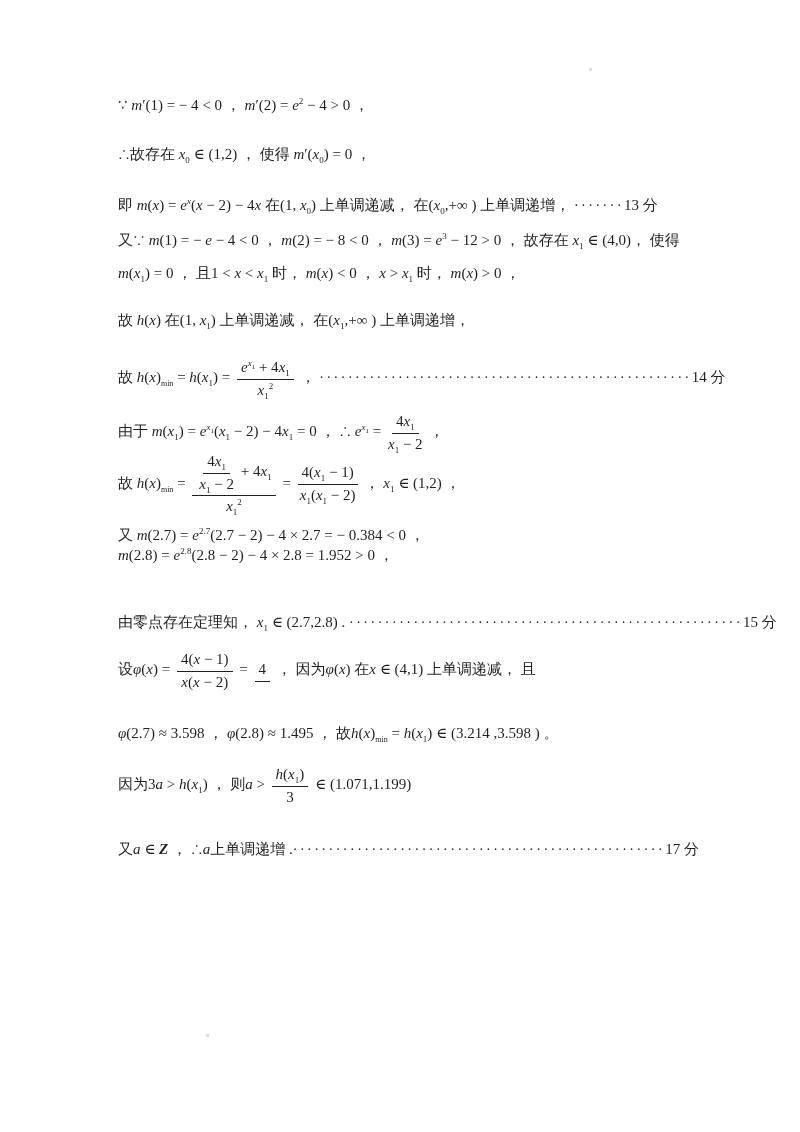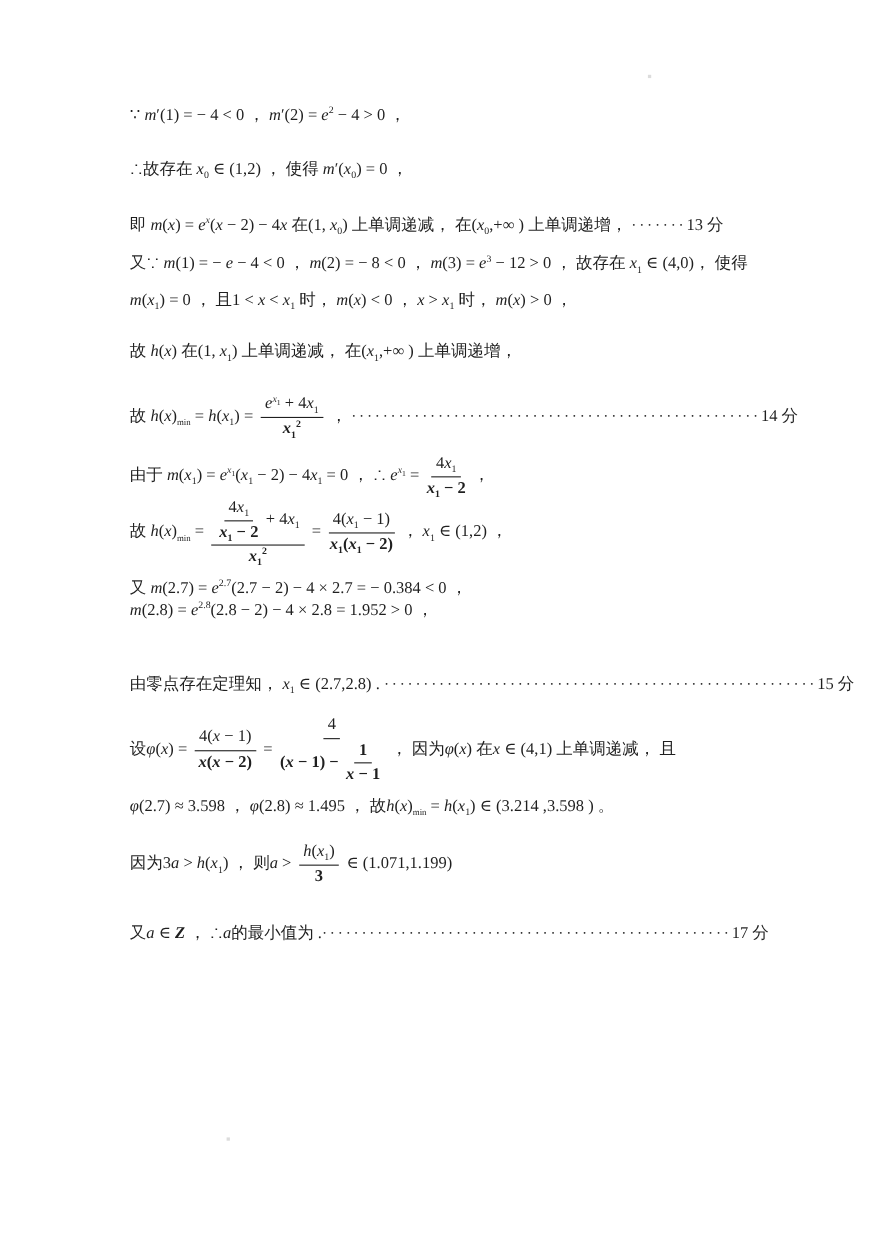--- a/index.html
+++ b/index.html
@@ -9,21 +9,21 @@
     color:#1f1f1f; overflow:hidden;
   }
   .line { position:absolute; left:118px; white-space:nowrap; font-size:15px; line-height:1.3; }
   .i { font-style:italic; }
   .bi { font-style:italic; font-weight:bold; }
   sub,sup { font-size:9px; line-height:0; }
   sub.min { font-size:8px; letter-spacing:0; }
   sup .ssb { font-size:7px; }
   .frac { display:inline-flex; flex-direction:column; align-items:center; vertical-align:middle; margin:0 3px; text-align:center; }
   .frac .num { display:block; border-bottom:1px solid #1f1f1f; padding:0 4px 1px 4px; }
-  .frac .den { display:block; padding-top:1px;font-weight:bold; }
+  .frac .den { display:block; padding-top:1px; }
   .dots { letter-spacing:2.5px; font-size:14px; }
   .stray { position:absolute; width:3px; height:3px; background:#dcdcdc; }
 </style>
 </head>
 <body>
 
 <div class="stray" style="left:589px;top:68px"></div>
 <div class="stray" style="left:206px;top:1034px"></div>
 
 <div class="line" style="top:96px"><span>∵ </span><span class="i">m</span><span>′(1) = − 4 &lt; 0 ，  </span><span class="i">m</span><span>′(2) = </span><span class="i">e</span><sup>2</sup><span> − 4 &gt; 0 ，</span></div>
@@ -63,26 +63,22 @@
 
 <div class="line" style="top:546px"><span class="i">m</span><span>(2.8) = </span><span class="i">e</span><sup>2.8</sup><span>(2.8 − 2) − 4 × 2.8 = 1.952  &gt; 0 ，</span></div>
 
 <div class="line" style="top:613px"><span>由零点存在定理知， </span><span class="i">x</span><sub>1</sub><span> ∈ (2.7,2.8) . </span><span class="dots">·······················································</span><span>15 分</span></div>
 
 <div class="line" style="top:650px"><span>设</span><span class="i">φ</span><span>(</span><span class="i">x</span><span>) = </span><span class="frac">
       <span class="num"><span>4(</span><span class="i">x</span><span> − 1)</span></span>
       <span class="den"><span class="i">x</span><span>(</span><span class="i">x</span><span> − 2)</span></span>
     </span><span> = </span><span class="frac">
       <span class="num"><span>4</span></span>
-      <span class="den"><span>(</span><span class="i">x</span><span> − 1) − </span><span class="frac">
-          <span class="num"><span>1</span></span>
-          <span class="den"><span class="i">x</span><span> − 1</span></span>
-        </span></span>
     </span><span> ， 因为</span><span class="i">φ</span><span>(</span><span class="i">x</span><span>) 在</span><span class="i">x</span><span> ∈ (4,1) 上单调递减， 且</span></div>
 
 <div class="line" style="top:724px"><span class="i">φ</span><span>(2.7) ≈ 3.598 ， </span><span class="i">φ</span><span>(2.8) ≈ 1.495 ，  故</span><span class="i">h</span><span>(</span><span class="i">x</span><span>)</span><sub class="min">min</sub><span> = </span><span class="i">h</span><span>(</span><span class="i">x</span><sub>1</sub><span>) ∈ (3.214 ,3.598 ) 。</span></div>
 
 <div class="line" style="top:765px"><span>因为3</span><span class="i">a</span><span> &gt; </span><span class="i">h</span><span>(</span><span class="i">x</span><sub>1</sub><span>) ， 则</span><span class="i">a</span><span> &gt; </span><span class="frac">
       <span class="num"><span class="i">h</span><span>(</span><span class="i">x</span><sub>1</sub><span>)</span></span>
       <span class="den"><span>3</span></span>
     </span><span> ∈ (1.071,1.199)</span></div>
 
-<div class="line" style="top:840px"><span>又</span><span class="i">a</span><span> ∈ </span><span class="bi">Z</span><span> ， ∴</span><span class="i">a</span><span>的最小值为 .</span><span class="dots">····················································</span><span>17 分</span></div>
+<div class="line" style="top:840px"><span>又</span><span class="i">a</span><span> ∈ </span><span class="bi">Z</span><span> ， ∴</span><span class="i">a</span><span>上单调递增 .</span><span class="dots">····················································</span><span>17 分</span></div>
 
 </body></html>

